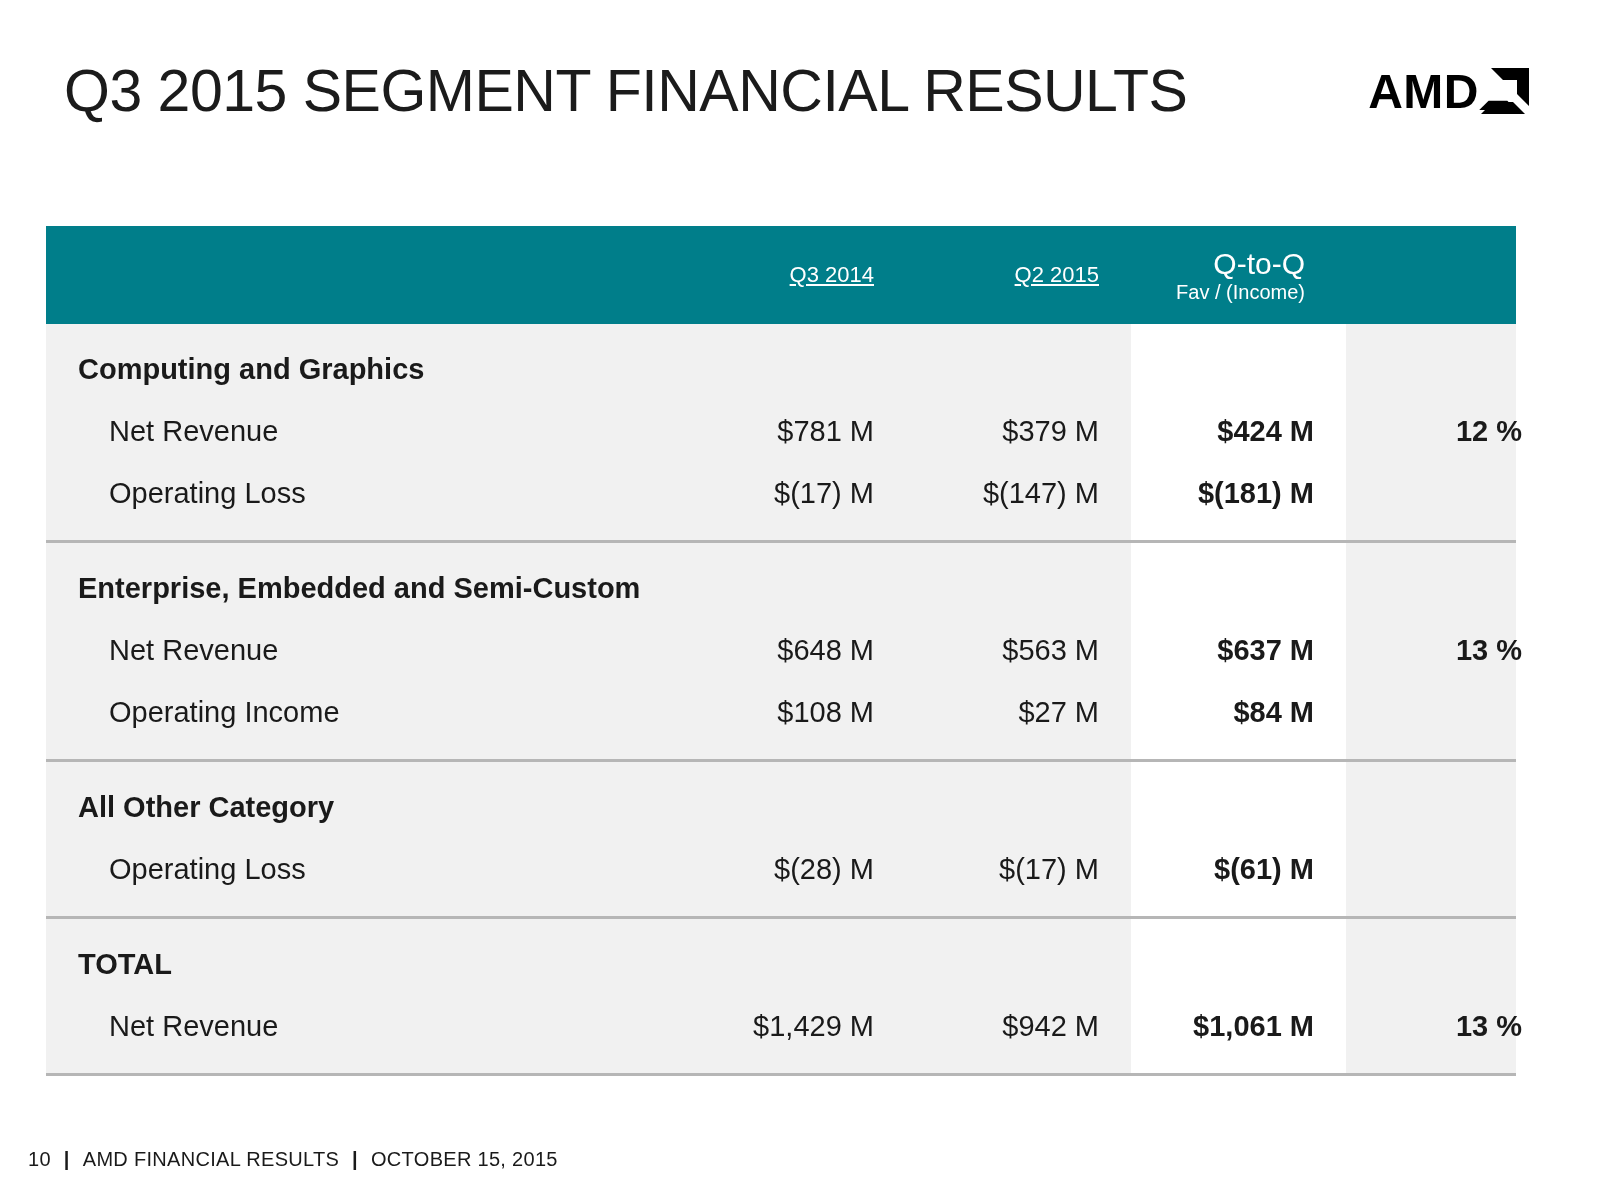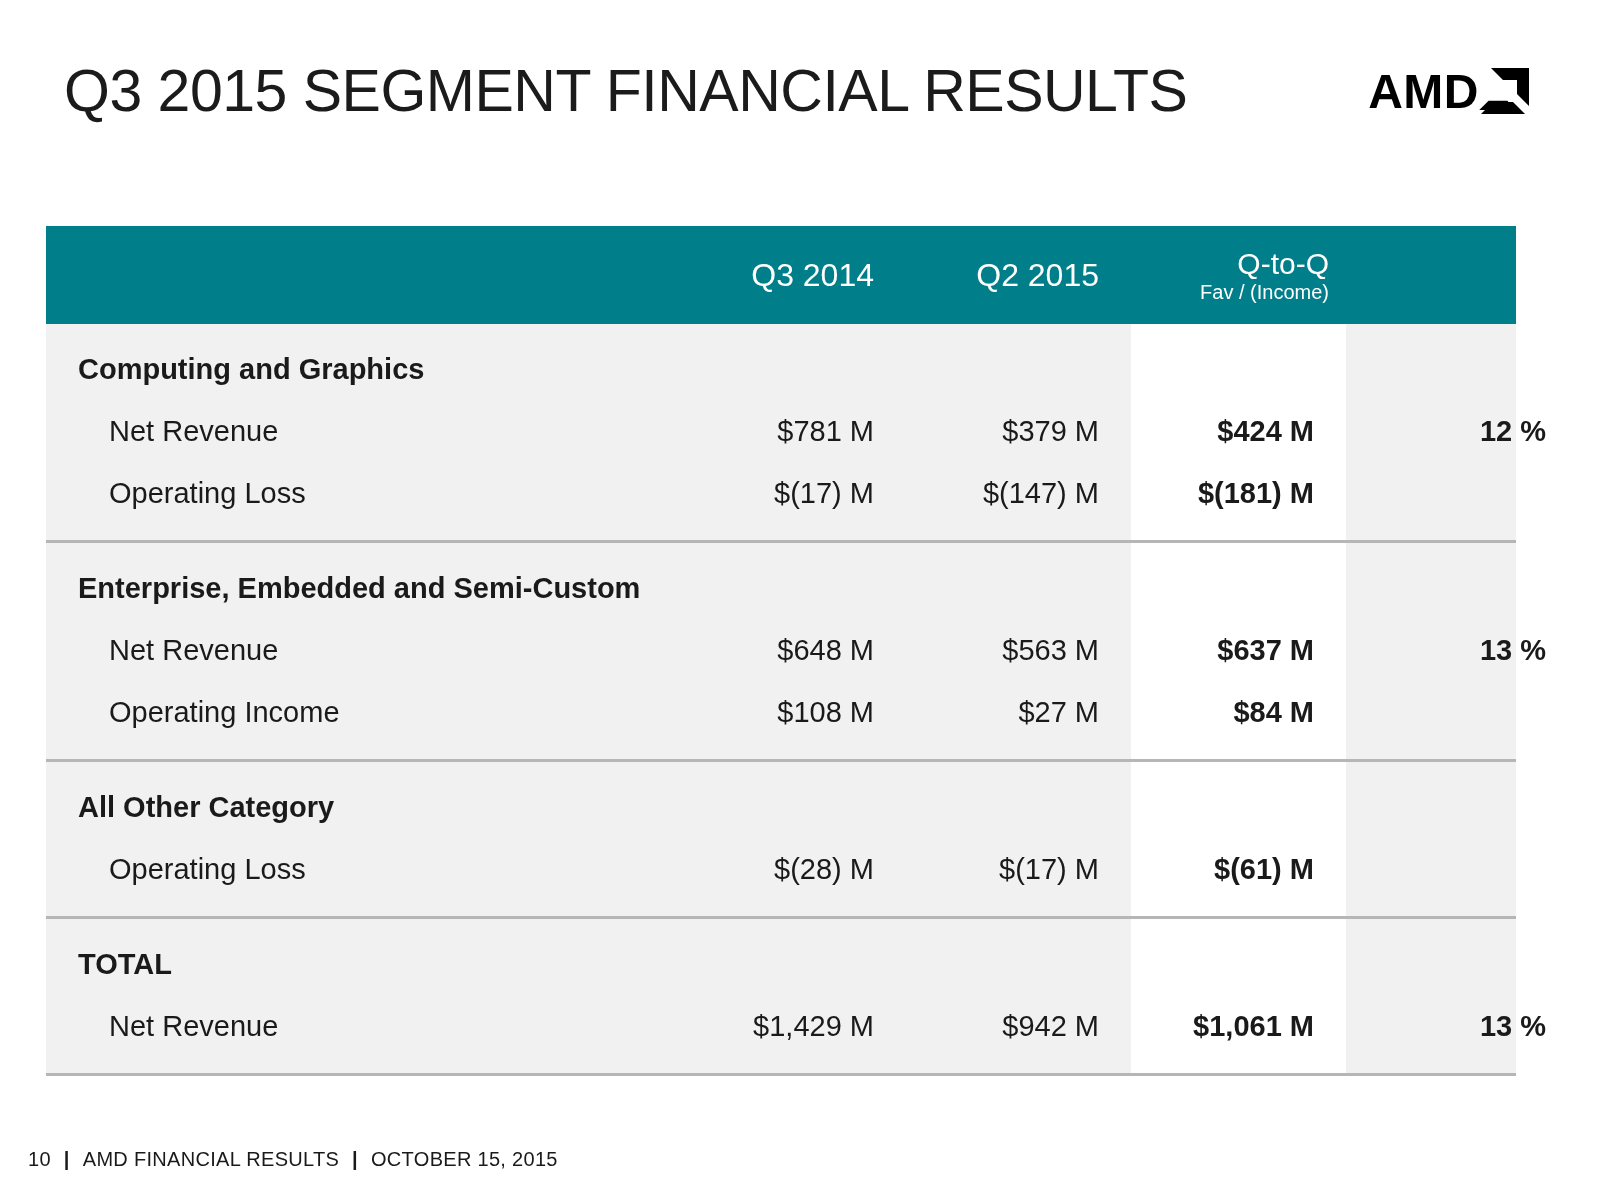--- a/index.html
+++ b/index.html
@@ -60,41 +60,42 @@
     width: 1470px;
   }
   .row {
     display: flex;
     width: 100%;
   }
   .c-label   { width: 620px; flex: none; }
   .c-q32014  { width: 240px; flex: none; }
   .c-q22015  { width: 225px; flex: none; }
   .c-q32015  { width: 215px; flex: none; }
-  .c-qtoq    { width: 196px; flex: none; margin-left: 24px; }
+  .c-qtoq    { width: 196px; flex: none; }
 
   
   .thead {
     height: 98px;
     background: #007E8A;
   }
   .thead .cell {
     display: flex;
     flex-direction: column;
     justify-content: center;
     color: #ffffff;
     box-sizing: border-box;
   }
   .thead .c-label { background: #007E8A; }
   .thead .c-q32014,
   .thead .c-q22015 {
     align-items: flex-end;
     padding-right: 32px;
-    font-size: 32px;
+    font-size: 22px;
     font-weight: 400;
+    text-decoration: underline;
   }
   .thead .c-q32015 {
     background: #06AEB7;
     align-items: flex-end;
     padding-right: 32px;
     font-size: 30px;
     font-weight: 700;
   }
   .thead .c-qtoq {
     align-items: flex-end;

